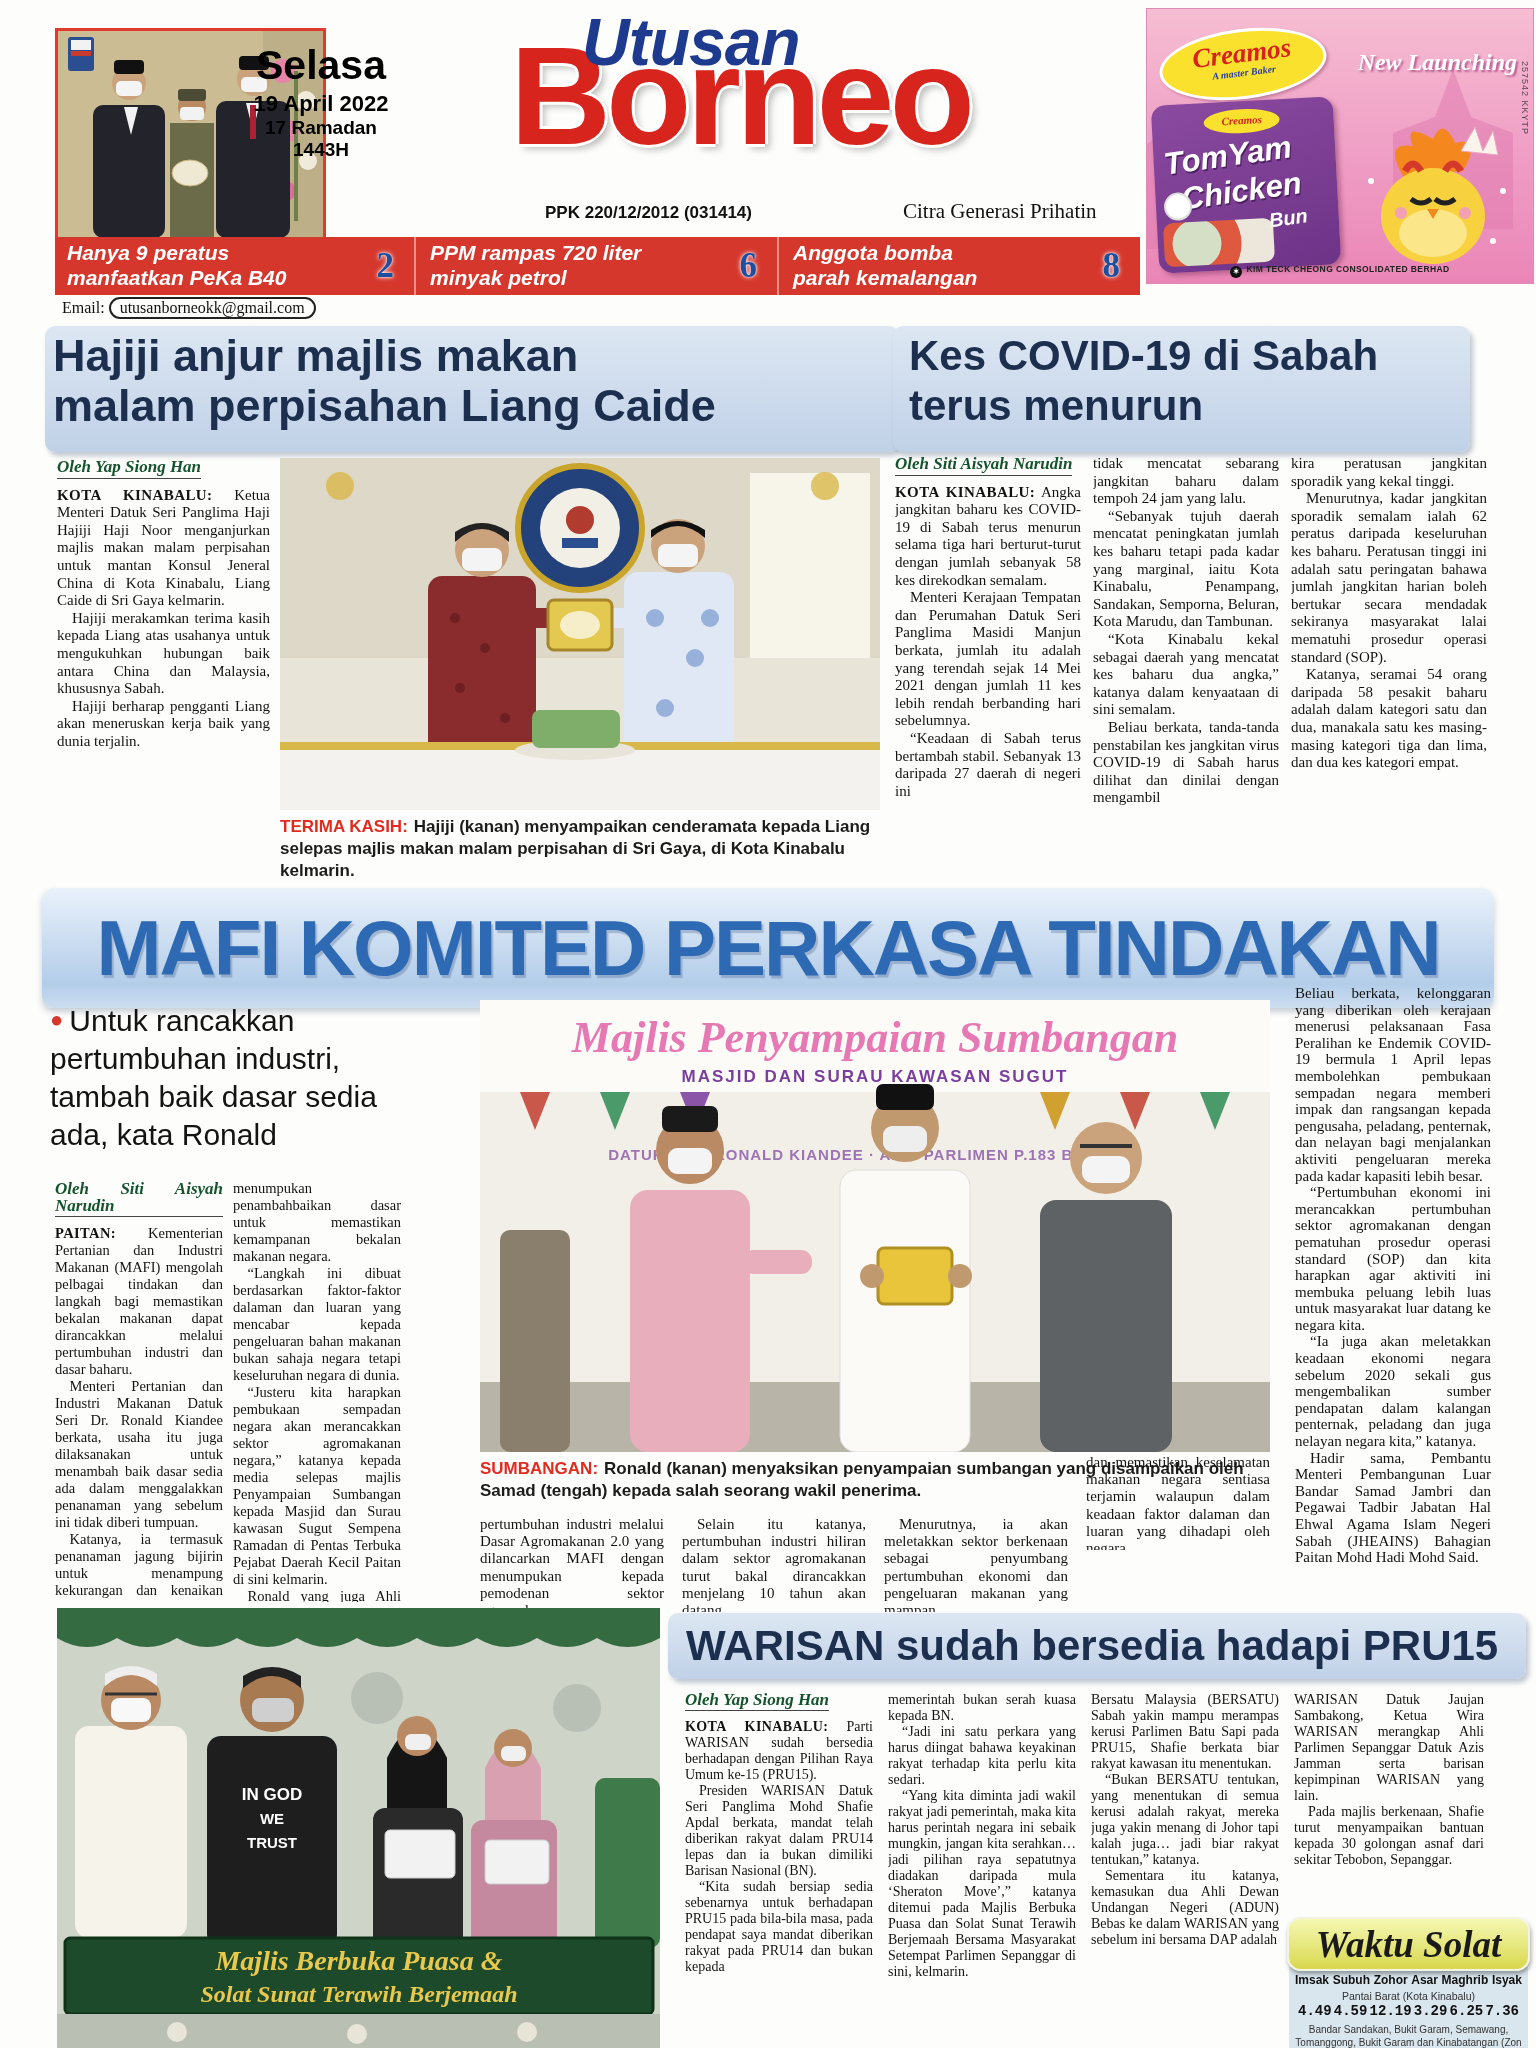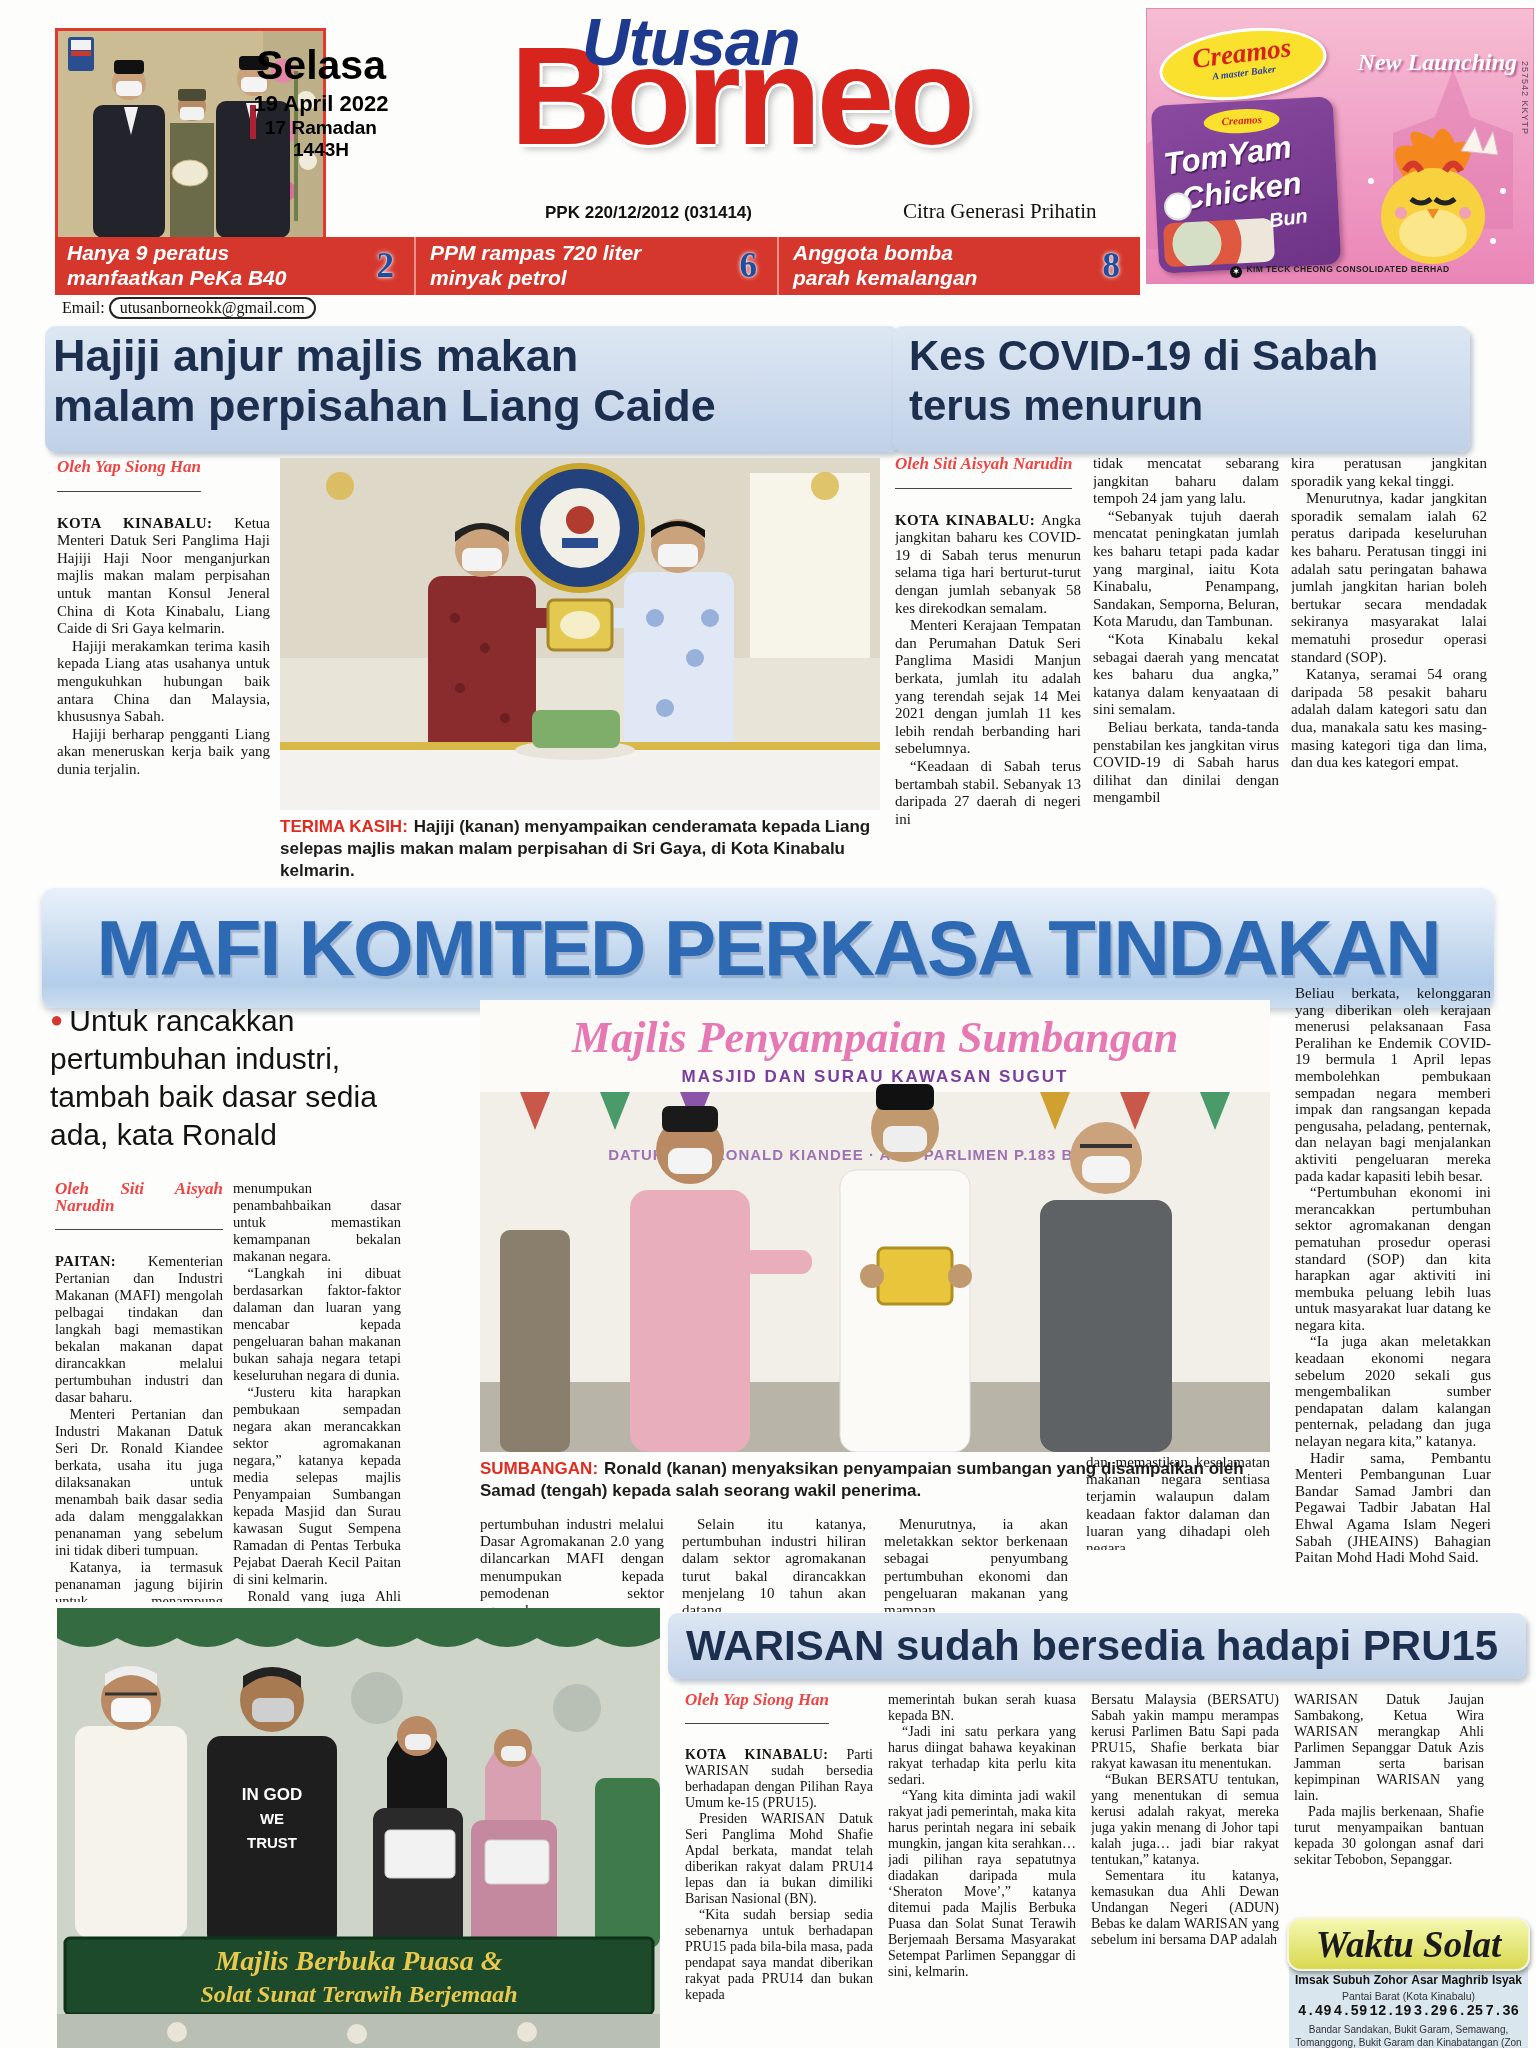--- a/index.html
+++ b/index.html
@@ -58,22 +58,22 @@
   .col{position:absolute;overflow:hidden;text-align:justify;color:#131313;}
   .col p{margin:0;text-indent:1em;}
   .col p.lead{text-indent:0;}
   .cont .plist p:first-child{text-indent:0;}
   .bodytext{font-size:15px;line-height:17.6px;}
   .mcol{font-size:14.5px;line-height:17px;}
   .rcol{font-size:15px;line-height:16.6px;}
   .bcol{font-size:15px;line-height:17.2px;}
   .wcol{font-size:14px;line-height:16px;}
   .dl{font-weight:bold;letter-spacing:.4px;}
-  .byline{font-weight:bold;font-style:italic;font-size:17px;color:#ef4444;padding-bottom:15px;
-          border-bottom:1.5px solid #444;margin-bottom:23px;width:fit-content;text-indent:0;}
+  .byline{font-weight:bold;font-style:italic;font-size:17px;color:#14532d;padding-bottom:2px;
+          border-bottom:1.5px solid #444;margin-bottom:8px;width:fit-content;text-indent:0;}
   .caption{position:absolute;font-family:"Liberation Sans",sans-serif;font-weight:bold;font-size:17px;
            line-height:1.28;color:#1c1c1c;text-align:left;}
   .cap-label{color:#e02b20;margin-right:6px;}
 
   
   .ad{position:absolute;left:1146px;top:8px;width:386px;height:274px;overflow:hidden;
       background:linear-gradient(180deg,#f6bdd2 0%,#ef9dc4 55%,#ea86b7 100%);border:1px solid #dc8bb4;}
   .ad-sil{position:absolute;background:#e07bb1;opacity:.55;}
   .ad-logo{position:absolute;left:12px;top:20px;width:162px;height:64px;background:#f9e12e;
            border:3px solid #fff;border-radius:50%;transform:rotate(-7deg);text-align:center;

